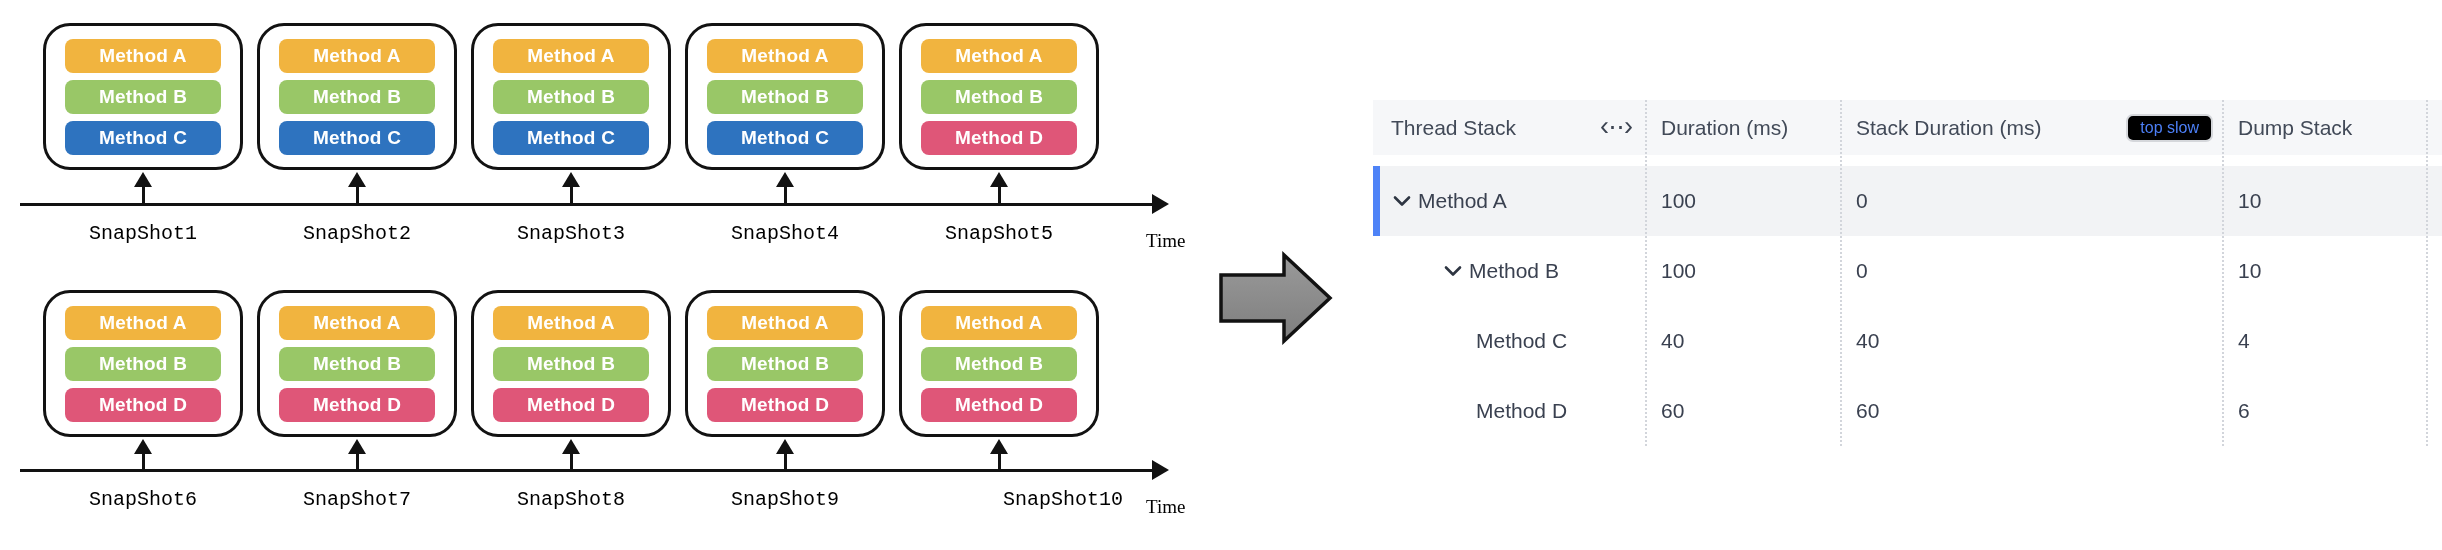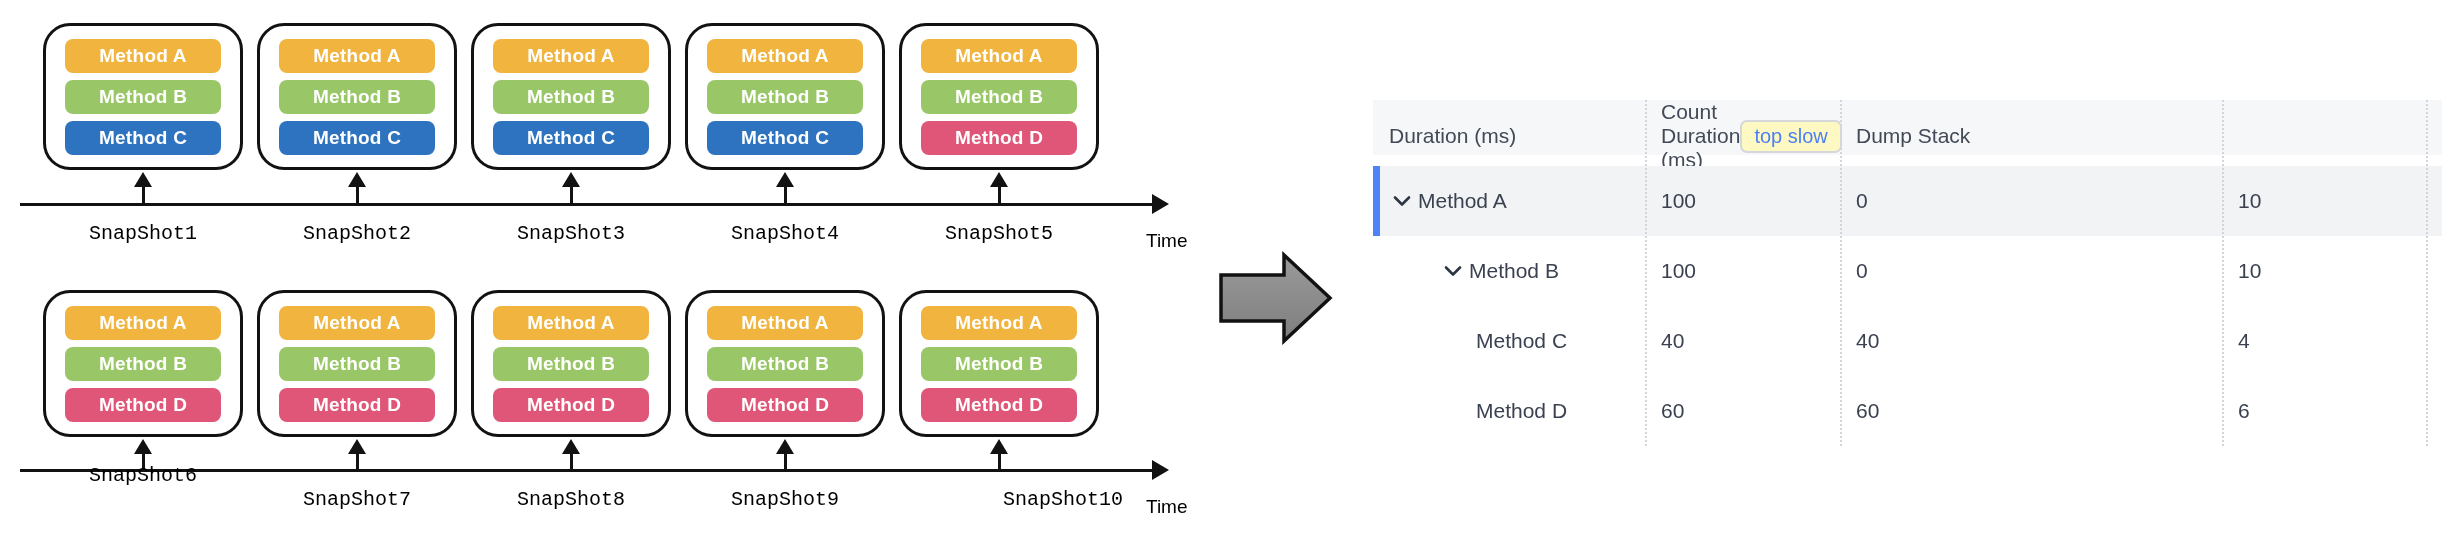--- a/index.html
+++ b/index.html
@@ -25,40 +25,40 @@
     border-left:9px solid transparent; border-right:9px solid transparent;
     border-bottom:15px solid #121212;
   }
   .timeline-line { position:absolute; height:3px; background:#121212; }
   .timeline-head {
     position:absolute; width:0; height:0;
     border-top:10px solid transparent; border-bottom:10px solid transparent;
     border-left:17px solid #121212;
   }
   .snapshot-label { position:absolute; transform:translateX(-50%); font-size:20px; color:#000; white-space:nowrap;font-family:Liberation Mono, monospace; }
-  .time-label { position:absolute; font-size:19px; color:#000; white-space:nowrap; }
+  .time-label { position:absolute; font-size:19px; color:#000; white-space:nowrap;font-family:Liberation Serif, serif; }
 
   
   .flow-arrow { position:absolute; left:1218px; top:251px; }
 
   
   .thread-table { position:absolute; left:1373px; top:100px; width:1069px; }
   .t-grid { display:grid; grid-template-columns:272px 195px 382px 220px; align-items:center; }
   .t-header { height:55px; background:#f6f7f9; color:#424a58; font-size:21px; }
   .t-body { margin-top:11px; }
   .t-row { height:70px; position:relative; color:#3a4150; font-size:21px; }
   .t-row.selected { background:#f2f3f5; }
   .hcell-1 { display:flex; align-items:center; justify-content:space-between; padding:0 13px 0 18px; }
   .hcell-3 { display:flex; align-items:center; justify-content:space-between; padding:0 9px 0 16px; }
   .pad16 { padding-left:16px; }
   .pad14 { padding-left:16px; }
   .resize-glyph { font-size:27px; letter-spacing:-1px; color:#3c4452; line-height:1; margin-top:-3px; }
   .top-slow-btn {
-    border:2px solid #d5d7db; border-radius:7px; background:#fef9c3;
-    font-size:20px; padding:3px 12px; cursor:pointer; white-space:nowrap;
+    border:2px solid #d5d7db; border-radius:7px; background:#000000;
+    font-size:16px; padding:3px 12px; cursor:pointer; white-space:nowrap;
     font-family:"Liberation Sans", sans-serif;
   }
   .name-cell { display:flex; align-items:center; }
   .chev { margin-right:7px; flex:0 0 auto; }
   .accent-bar { position:absolute; left:0; top:0; width:7px; height:100%; }
   .col-divider { position:absolute; top:100px; height:346px; width:0; border-left:2px dotted #d2d5db; }
 </style>
 </head>
 <body>
 
@@ -111,21 +111,21 @@
       <div class="timeline-line" style="left: 20px; top: 469px; width: 1132px;"></div>
       <div class="timeline-head" style="left: 1152px; top: 460px;"></div>
       <div class="time-label" style="left: 1146px; top: 496px;">Time</div>
       <div class="snapshot-box" style="left: 43px; top: 290px;">
         <div class="pill" style="background: rgb(241, 180, 63);">Method A</div>
         <div class="pill" style="background: rgb(153, 199, 103);">Method B</div>
         <div class="pill" style="background: rgb(223, 86, 120);">Method D</div>
       </div>
       <div class="up-arrow-head" style="left: 134px; top: 439px;"></div>
       <div class="up-arrow-line" style="left: 141.5px; top: 451px; height: 21px;"></div>
-      <div class="snapshot-label" style="left: 143px; top: 464px; text-align: right;">SnapShot6</div>
+      <div class="snapshot-label" style="left: 143px; top: 488px; text-align: right;">SnapShot6</div>
       <div class="snapshot-box" style="left: 257px; top: 290px;">
         <div class="pill" style="background: rgb(241, 180, 63);">Method A</div>
         <div class="pill" style="background: rgb(153, 199, 103);">Method B</div>
         <div class="pill" style="background: rgb(223, 86, 120);">Method D</div>
       </div>
       <div class="up-arrow-head" style="left: 348px; top: 439px;"></div>
       <div class="up-arrow-line" style="left: 355.5px; top: 451px; height: 21px;"></div>
       <div class="snapshot-label" style="left: 357px; top: 488px;">SnapShot7</div>
       <div class="snapshot-box" style="left: 471px; top: 290px;">
         <div class="pill" style="background: rgb(241, 180, 63);">Method A</div>
@@ -158,23 +158,27 @@
       <linearGradient id="agr" x1="0" y1="0" x2="0" y2="1">
         <stop offset="0" stop-color="#9a9a9a"></stop>
         <stop offset="1" stop-color="#7e7e7e"></stop>
       </linearGradient>
     </defs>
     <polygon points="3,24 66,24 66,4 112,47 66,90 66,70 3,70" fill="url(#agr)" stroke="#121212" stroke-width="3.5" stroke-linejoin="miter"></polygon>
   </svg>
 
   <div class="thread-table">
     <div class="t-grid t-header" style="background: rgb(246, 247, 249);">
+      <div class="hcell-1">
+        <span>Thread Stack</span>
+        <span class="resize-glyph">‹··›</span>
+      </div>
       <div class="pad16">Duration (ms)</div>
       <div class="hcell-3">
-        <span>Count Duration (ms)</span>
+        <span>Stack Duration (ms)</span>
         <button class="top-slow-btn" style="color: rgb(76, 127, 246);">top slow</button>
       </div>
       <div class="pad14">Dump Stack</div>
     </div>
     <div class="t-body" id="table-body">
         <div class="t-grid t-row selected" style="background: rgb(242, 243, 245);">
           <div class="accent-bar" style="background: rgb(78, 131, 247);"></div>
           <div class="name-cell" style="padding-left: 20px;">
             <svg width="18" height="12" viewBox="0 0 18 12" class="chev">
               <polyline points="2,2.5 9,9.5 16,2.5" fill="none" stroke="#2e3542" stroke-width="2.6" stroke-linecap="round" stroke-linejoin="round"></polyline>

